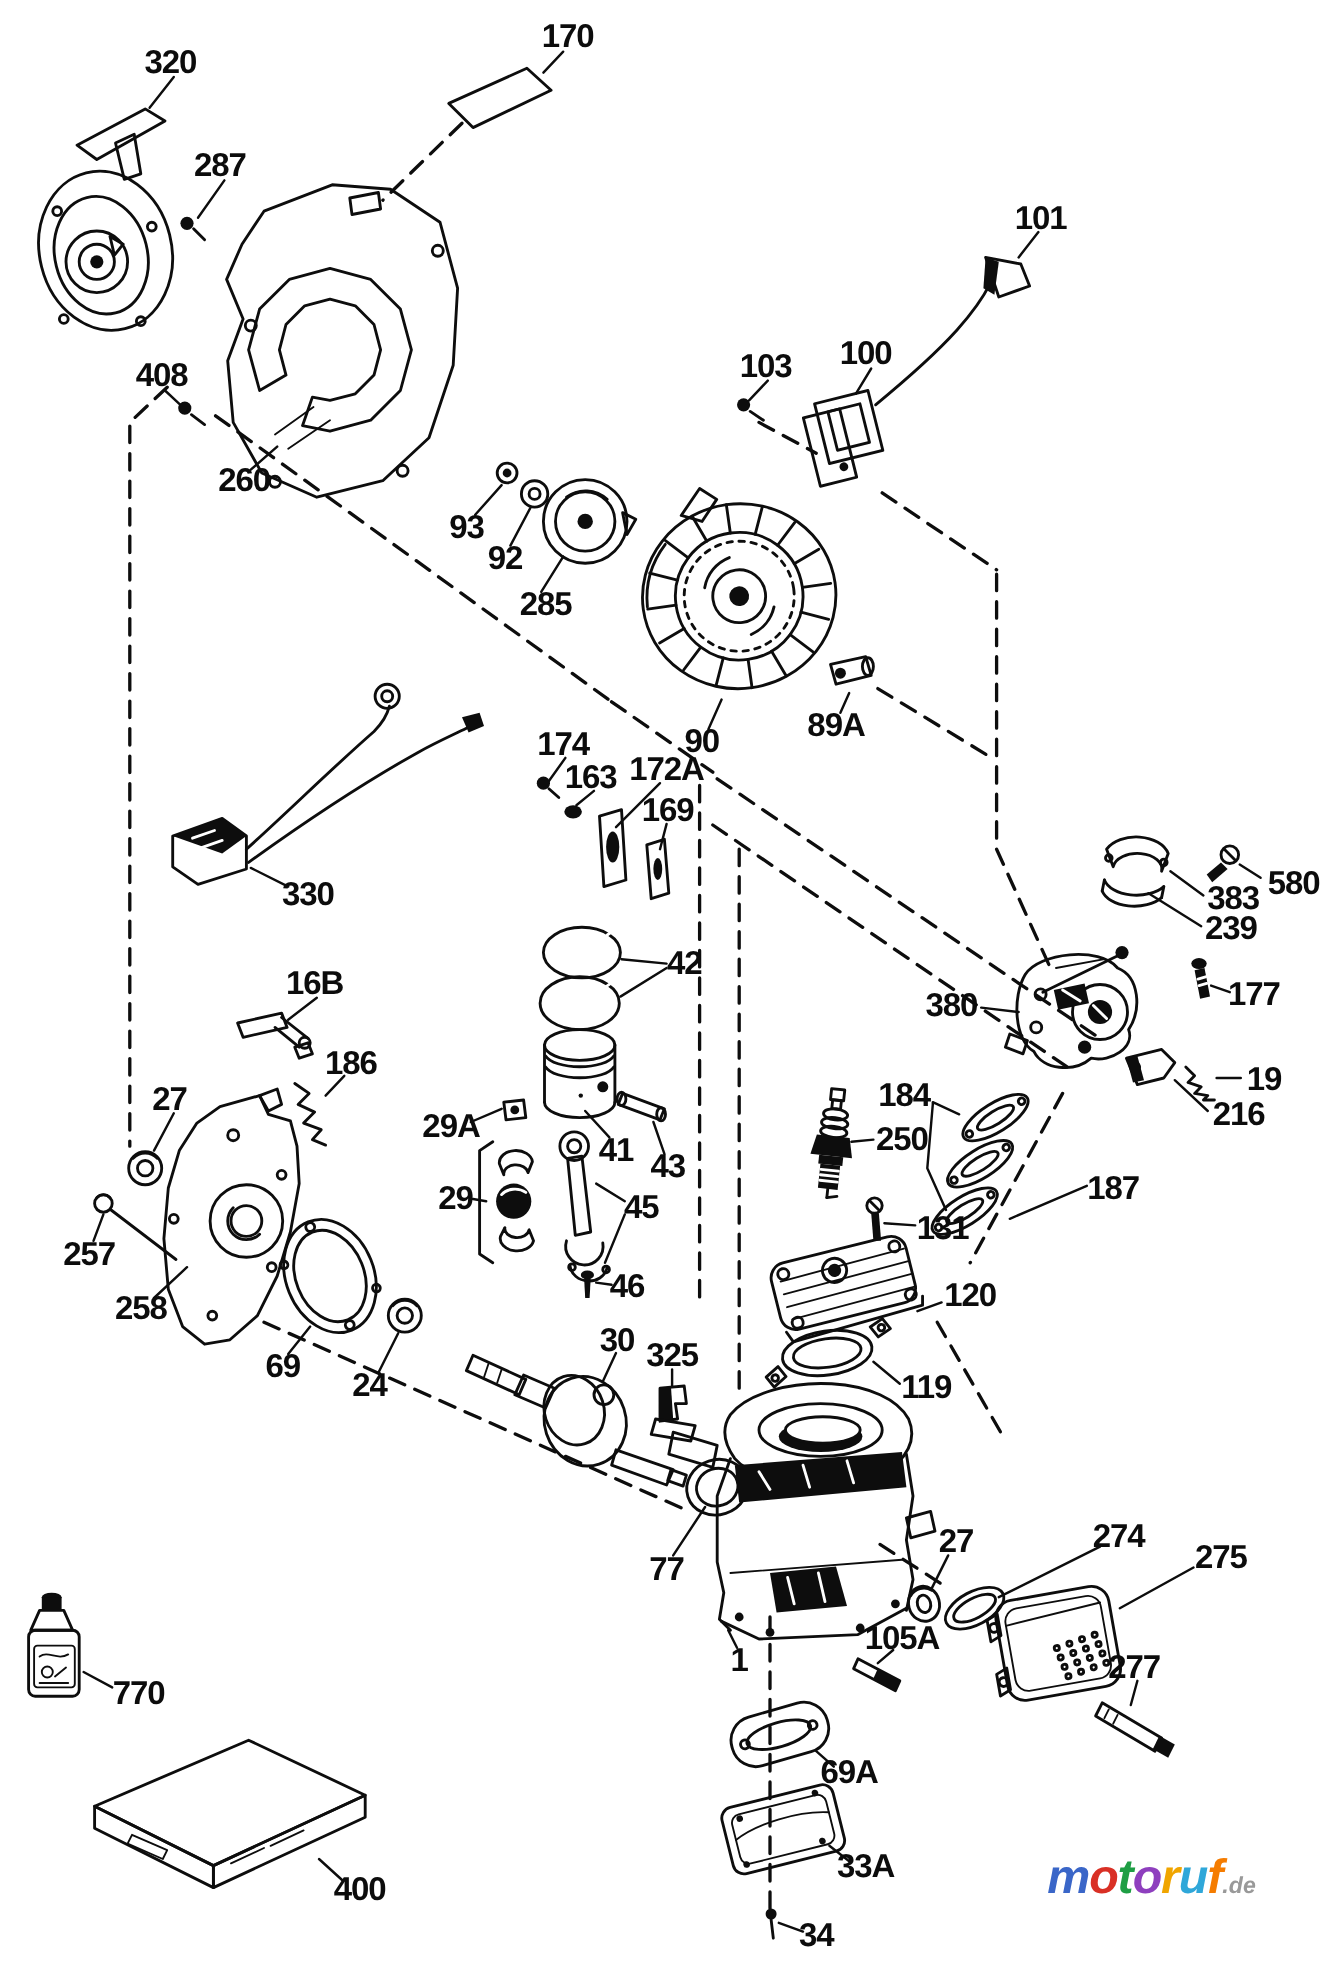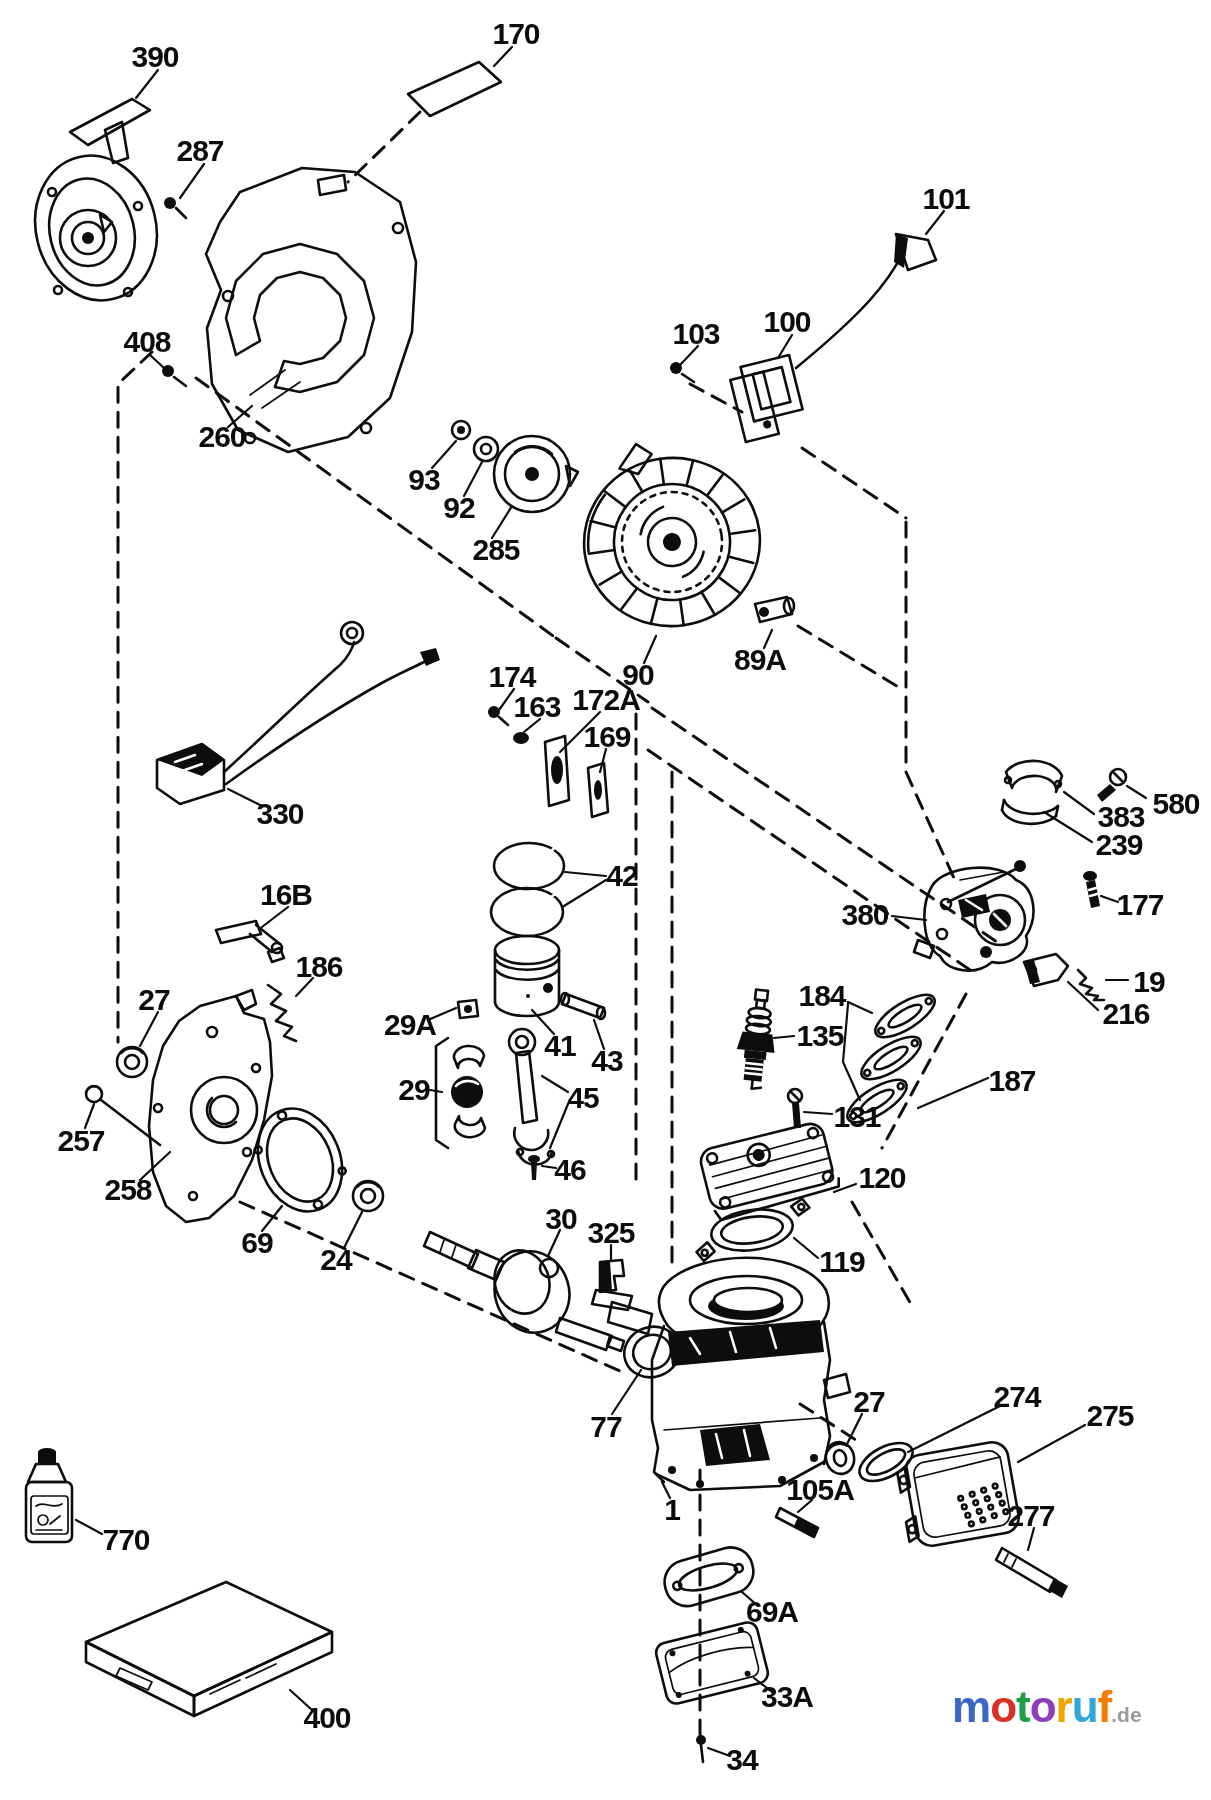--- a/index.html
+++ b/index.html
@@ -10,21 +10,21 @@
       fill:none;stroke:#0d0d0d;stroke-width:2.6;stroke-linecap:round;stroke-linejoin:round;}
   #art .f{fill:#0d0d0d;stroke:none;}
   #art .w{stroke:#ffffff;fill:none;}
   #art .fw{fill:#ffffff;stroke:none;}
   #art .ld{stroke-width:2.2;}
   #art .dash{stroke-width:3;stroke-dasharray:15 10;fill:none;}
   #art .t1{stroke-width:1.7;}
   .lbl{position:absolute;transform:translate(-50%,-50%);font-weight:bold;font-size:30px;
        color:#0c0c0c;letter-spacing:-1px;white-space:nowrap;}
   #logo{position:absolute;left:952px;top:1682px;font-weight:bold;font-size:44px;
-        letter-spacing:-1px;white-space:nowrap;}
+        letter-spacing:-1px;white-space:nowrap;font-style:italic;}
   #logo .suffix{font-size:21px;color:#999999;letter-spacing:0;}
 </style>
 </head>
 <body>
 
 <div id="stage">
 
 <svg id="art" width="1211" height="1800" viewBox="0 0 1211 1800">
 
   <g>
@@ -585,21 +585,21 @@
   <g>
     <polygon points="86,1642 226,1582 332,1632 194,1696"></polygon>
     <polygon points="86,1642 86,1662 194,1716 194,1696"></polygon>
     <polygon points="194,1696 194,1716 332,1652 332,1632"></polygon>
     <polygon class="t1" points="120,1668 152,1682 148,1690 116,1676"></polygon>
     <line class="t1" x1="210" y1="1694" x2="240" y2="1680"></line>
     <line class="t1" x1="246" y1="1678" x2="276" y2="1664"></line>
   </g>
 </svg>
 
-  <div class="lbl" style="left:155px;top:57px">390</div>
+  <div class="lbl" style="left:155px;top:57px">320</div>
   <div class="lbl" style="left:516px;top:34px">170</div>
   <div class="lbl" style="left:200px;top:151px">287</div>
   <div class="lbl" style="left:147px;top:342px">408</div>
   <div class="lbl" style="left:222px;top:437px">260</div>
   <div class="lbl" style="left:424px;top:480px">93</div>
   <div class="lbl" style="left:459px;top:508px">92</div>
   <div class="lbl" style="left:496px;top:550px">285</div>
   <div class="lbl" style="left:696px;top:334px">103</div>
   <div class="lbl" style="left:787px;top:322px">100</div>
   <div class="lbl" style="left:946px;top:199px">101</div>
@@ -627,21 +627,21 @@
   <div class="lbl" style="left:561px;top:1219px">30</div>
   <div class="lbl" style="left:611px;top:1233px">325</div>
   <div class="lbl" style="left:1176px;top:804px">580</div>
   <div class="lbl" style="left:1121px;top:817px">383</div>
   <div class="lbl" style="left:1119px;top:845px">239</div>
   <div class="lbl" style="left:865px;top:915px">380</div>
   <div class="lbl" style="left:1140px;top:905px">177</div>
   <div class="lbl" style="left:1149px;top:982px">19</div>
   <div class="lbl" style="left:1126px;top:1014px">216</div>
   <div class="lbl" style="left:822px;top:996px">184</div>
-  <div class="lbl" style="left:820px;top:1036px">135</div>
+  <div class="lbl" style="left:820px;top:1036px">250</div>
   <div class="lbl" style="left:1012px;top:1081px">187</div>
   <div class="lbl" style="left:857px;top:1117px">131</div>
   <div class="lbl" style="left:882px;top:1178px">120</div>
   <div class="lbl" style="left:842px;top:1262px">119</div>
   <div class="lbl" style="left:606px;top:1427px">77</div>
   <div class="lbl" style="left:869px;top:1402px">27</div>
   <div class="lbl" style="left:1017px;top:1397px">274</div>
   <div class="lbl" style="left:1110px;top:1416px">275</div>
   <div class="lbl" style="left:820px;top:1490px">105A</div>
   <div class="lbl" style="left:672px;top:1510px">1</div>

